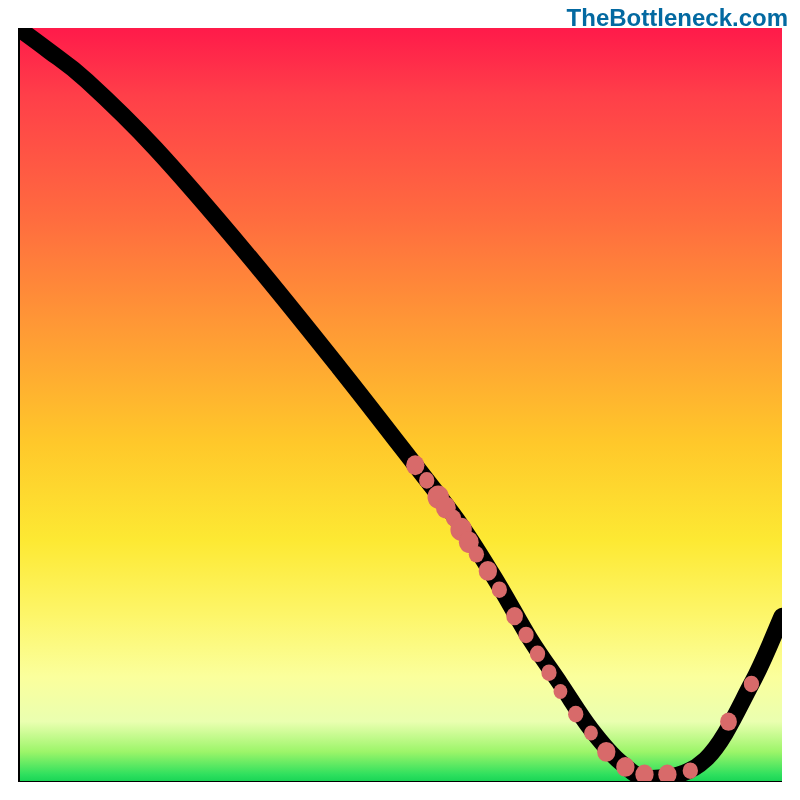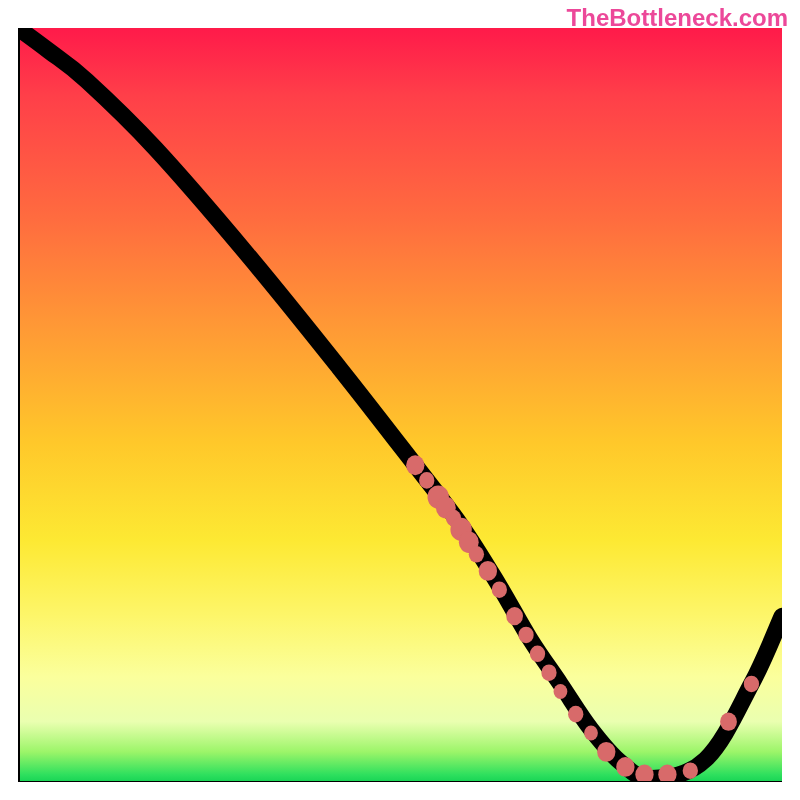--- a/index.html
+++ b/index.html
@@ -15,21 +15,21 @@
     width: 800px;
     height: 800px;
     background: #ffffff;
   }
   .watermark {
     position: absolute;
     top: 4px;
     right: 12px;
     font-size: 24px;
     font-weight: bold;
-    color: #ec4899;
+    color: #0369a1;
     font-family: Arial, sans-serif;
     letter-spacing: 0px;
     z-index: 5;
   }
   .plot-area {
     position: absolute;
     left: 18px;
     top: 28px;
     width: 764px;
     height: 754px;

